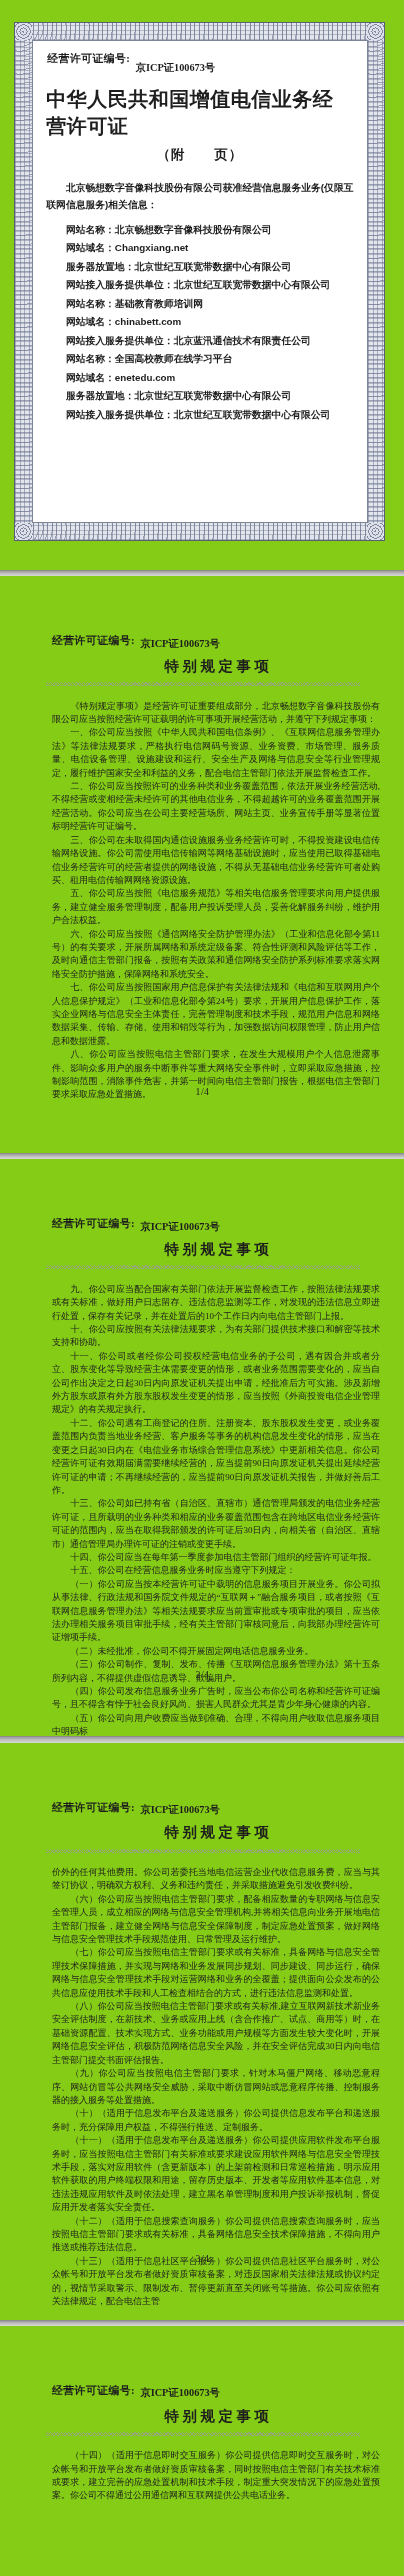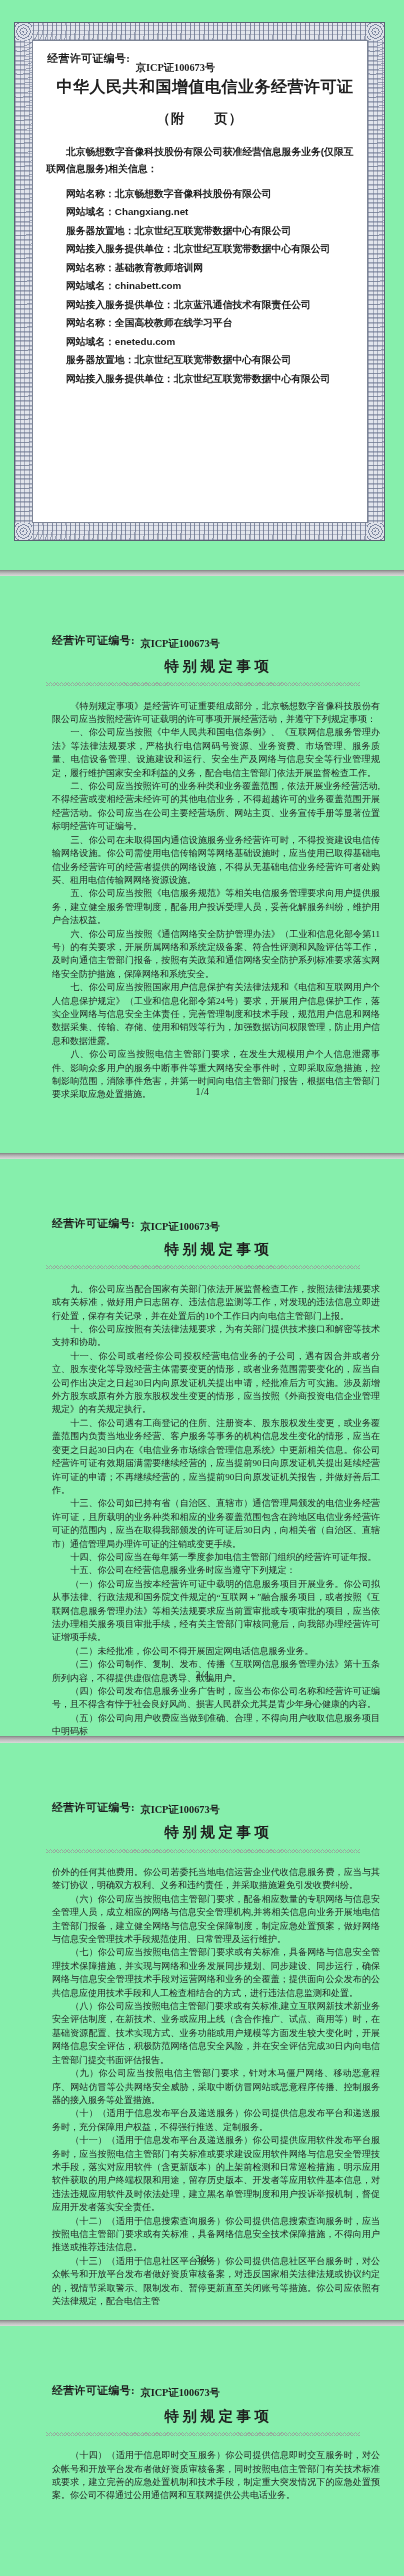--- a/index.html
+++ b/index.html
@@ -4,21 +4,21 @@
 <style>
   html,body{margin:0;padding:0;}
   body{
     width:405px;
     background:#ffffff;
     font-family:"Liberation Serif","DejaVu Serif",serif;
     color:#1e1e1e;
     -webkit-font-smoothing:antialiased;
   }
   .doc{width:405px;}
-  .page{position:relative;background:#86efac;overflow:hidden;}
+  .page{position:relative;background:#84cc16;overflow:hidden;}
   .page.cert{height:570px;}
   .page.special{height:577px;}
   .page.special.last{height:552px;}
   .gap{
     height:5.2px;
     background:linear-gradient(180deg,#9b9b9b 0%,#bdbdbd 45%,#d9d9d9 100%);
     border-top:0.5px solid #8d8d8d;
   }
 
   
@@ -45,26 +45,26 @@
   .cert-inner{
     position:absolute;left:16.5px;top:17px;right:16.5px;bottom:17px;
     border:0.5px solid #7d8596;
     background:#fff;
     padding:11.3px 13.4px 0 13.4px;
   }
   .c-head{display:flex;align-items:flex-start;margin-left:1px;}
   .c-head .lbl{font-size:10.8px;font-weight:bold;letter-spacing:0.5px;}
   .c-head .num{font-size:10.3px;font-weight:bold;margin:8.8px 0 0 5.2px;}
   .c-title{
-    text-align:right;font-size:16px;font-weight:bold;
-    letter-spacing:0.5px;margin-top:2px;
+    text-align:left;font-size:20px;font-weight:bold;
+    letter-spacing:0.5px;margin-top:11px;
   }
   .c-subtitle{
     text-align:center;font-size:13.4px;font-weight:bold;
-    letter-spacing:1px;margin-top:12px;
+    letter-spacing:1px;margin-top:6px;
   }
   .c-intro{
     font-family:"Liberation Sans","DejaVu Sans",sans-serif;
     font-weight:bold;font-size:9.8px;line-height:17px;
     text-indent:2em;margin-top:15.5px;text-align:justify;
   }
   .fields{margin-top:6.2px;}
   .fields p{
     font-family:"Liberation Sans","DejaVu Sans",sans-serif;
     font-weight:bold;font-size:9.8px;line-height:14.4px;

